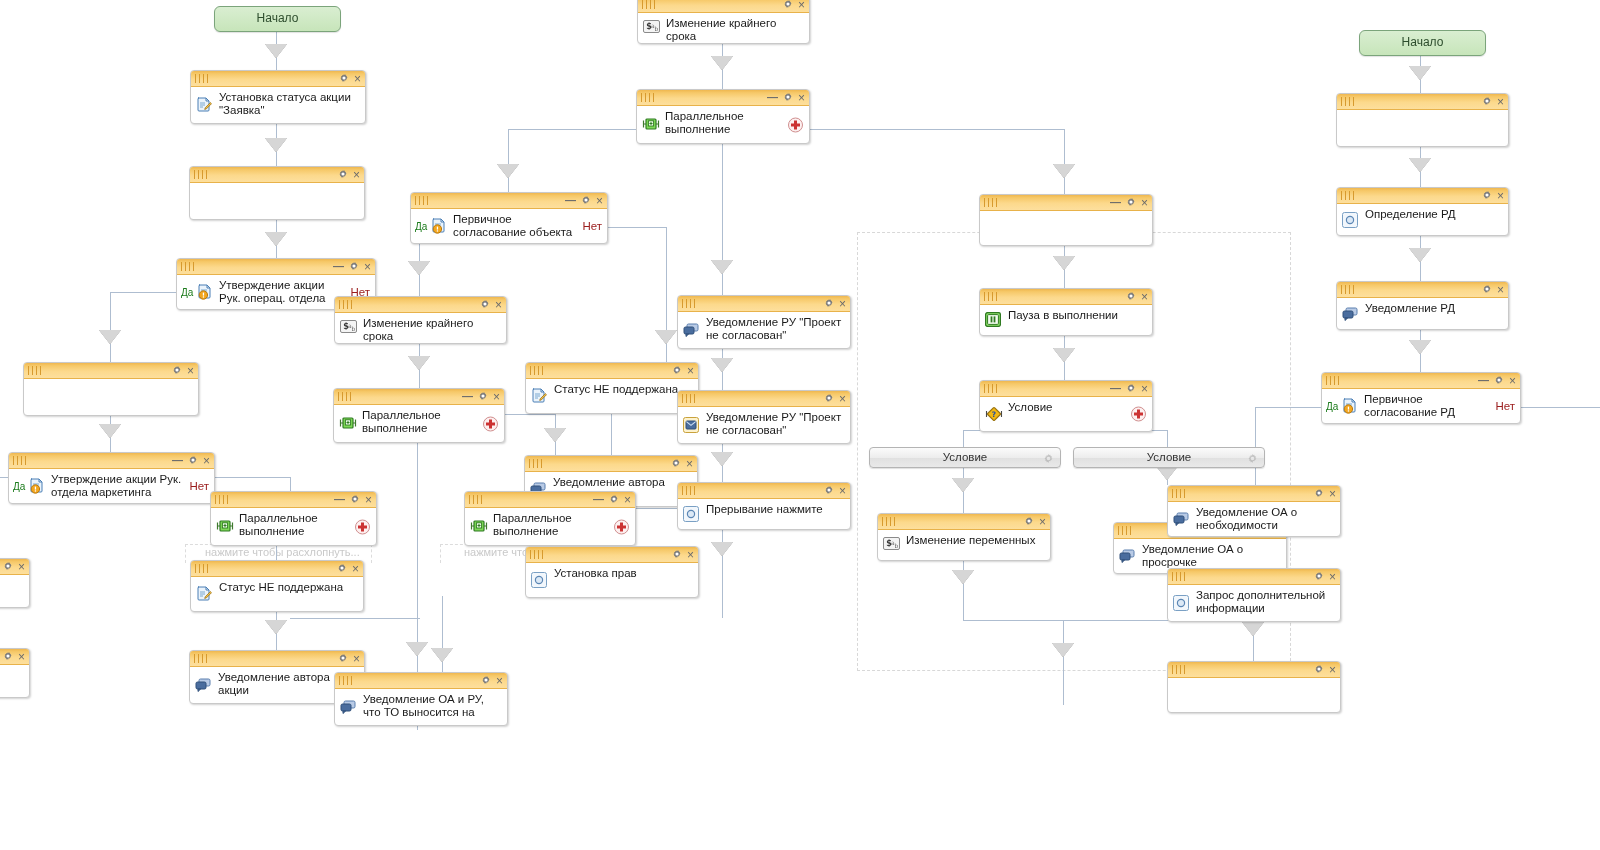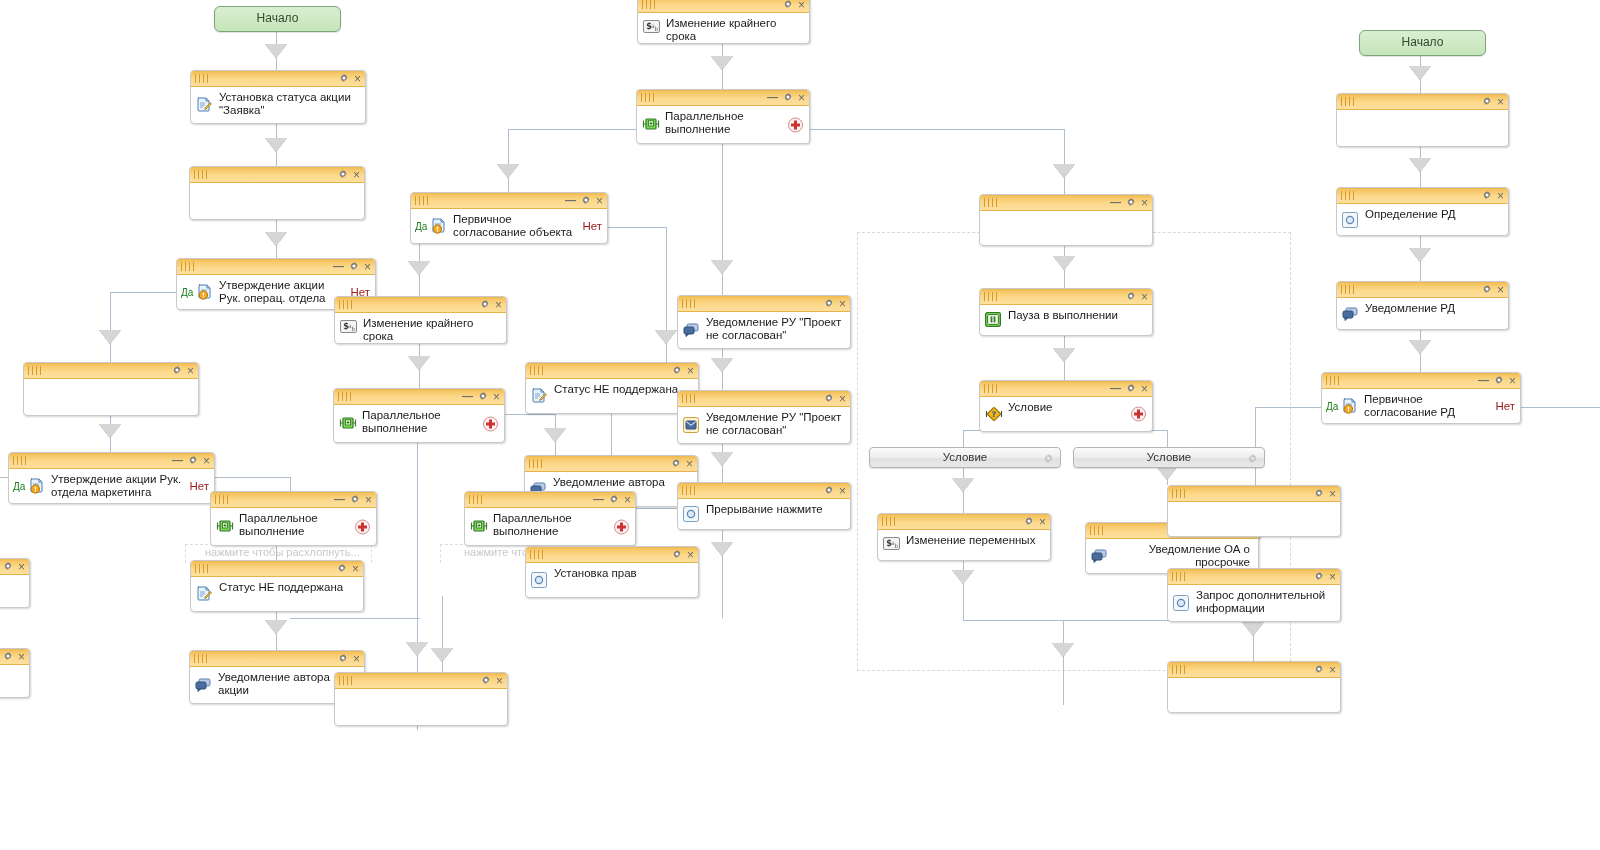--- a/index.html
+++ b/index.html
@@ -350,20 +350,30 @@
         <div class="hdr">
           <span class="grip"></span>
           <span class="hbtns">
             <span class="hbtn"><svg width="10" height="10" viewBox="0 0 12 12">
                 <path d="M6 1.2l.7 1.1 1.3-.4.3 1.3 1.3.3-.4 1.3 1.1.7-1.1.7.4 1.3-1.3.3-.3 1.3-1.3-.4L6 10.8l-.7-1.1-1.3.4-.3-1.3-1.3-.3.4-1.3L1.7 6l1.1-.7-.4-1.3 1.3-.3.3-1.3 1.3.4z" fill="#7c7c7c"></path>
                 <circle cx="6" cy="6" r="1.9" fill="#fff"></circle>
               </svg></span>
             <span class="hbtn" style="font-size: 12px;">×</span>
           </span>
         </div>
+        <div class="body">
+          <span class="ico">
+            <svg width="16" height="16" viewBox="0 0 16 16">
+      <rect x="4" y="2" width="11" height="7" rx="1.5" fill="#b9cbe6" stroke="#5b7fae" stroke-width="1"></rect>
+      <rect x="1" y="5" width="10" height="7" rx="1.5" fill="#4a6d9e" stroke="#31507a" stroke-width="1"></rect>
+      <path d="M3 12l0 2.5 2.6-2.5z" fill="#4a6d9e" stroke="#31507a" stroke-width="1"></path>
+    </svg>
+          </span>
+          <div class="ttl">Уведомление ОА и РУ, что ТО выносится на</div>
+        </div>
       </div>
       <div class="node" style="left: 637px; top: -4px; width: 171px; height: 46px;">
         <div class="hdr">
           <span class="grip"></span>
           <span class="hbtns">
             <span class="hbtn"><svg width="10" height="10" viewBox="0 0 12 12">
                 <path d="M6 1.2l.7 1.1 1.3-.4.3 1.3 1.3.3-.4 1.3 1.1.7-1.1.7.4 1.3-1.3.3-.3 1.3-1.3-.4L6 10.8l-.7-1.1-1.3.4-.3-1.3-1.3-.3.4-1.3L1.7 6l1.1-.7-.4-1.3 1.3-.3.3-1.3 1.3.4z" fill="#7c7c7c"></path>
                 <circle cx="6" cy="6" r="1.9" fill="#fff"></circle>
               </svg></span>
             <span class="hbtn" style="font-size: 12px;">×</span>
@@ -718,21 +728,21 @@
             <svg width="17" height="13" viewBox="0 0 17 13">
       <rect x="0.5" y="0.5" width="16" height="12" rx="1.5" fill="#f4f4f4" stroke="#8a8a8a" stroke-width="1"></rect>
       <text x="3.2" y="9.4" font-family="DejaVu Sans" font-size="8" font-weight="bold" fill="#3a3a3a">$</text>
       <text x="8" y="8" font-family="DejaVu Sans" font-size="6" fill="#6a6a6a">a</text>
       <text x="11.5" y="10.5" font-family="DejaVu Sans" font-size="6" fill="#6a6a6a">b</text>
     </svg>
           </span>
           <div class="ttl">Изменение переменных</div>
         </div>
       </div>
-      <div class="node" style="left: 1085px; top: 522px; width: 172px; height: 50px; text-align: right;">
+      <div class="node" style="left: 1113px; top: 522px; width: 172px; height: 50px;">
         <div class="hdr">
           <span class="grip"></span>
           <span class="hbtns">
             <span class="hbtn"><svg width="10" height="10" viewBox="0 0 12 12">
                 <path d="M6 1.2l.7 1.1 1.3-.4.3 1.3 1.3.3-.4 1.3 1.1.7-1.1.7.4 1.3-1.3.3-.3 1.3-1.3-.4L6 10.8l-.7-1.1-1.3.4-.3-1.3-1.3-.3.4-1.3L1.7 6l1.1-.7-.4-1.3 1.3-.3.3-1.3 1.3.4z" fill="#7c7c7c"></path>
                 <circle cx="6" cy="6" r="1.9" fill="#fff"></circle>
               </svg></span>
             <span class="hbtn" style="font-size: 12px;">×</span>
           </span>
         </div>
@@ -750,20 +760,30 @@
       <div class="node" style="left: 1167px; top: 485px; width: 172px; height: 50px;">
         <div class="hdr">
           <span class="grip"></span>
           <span class="hbtns">
             <span class="hbtn"><svg width="10" height="10" viewBox="0 0 12 12">
                 <path d="M6 1.2l.7 1.1 1.3-.4.3 1.3 1.3.3-.4 1.3 1.1.7-1.1.7.4 1.3-1.3.3-.3 1.3-1.3-.4L6 10.8l-.7-1.1-1.3.4-.3-1.3-1.3-.3.4-1.3L1.7 6l1.1-.7-.4-1.3 1.3-.3.3-1.3 1.3.4z" fill="#7c7c7c"></path>
                 <circle cx="6" cy="6" r="1.9" fill="#fff"></circle>
               </svg></span>
             <span class="hbtn" style="font-size: 12px;">×</span>
           </span>
+        </div>
+        <div class="body">
+          <span class="ico">
+            <svg width="16" height="16" viewBox="0 0 16 16">
+      <rect x="4" y="2" width="11" height="7" rx="1.5" fill="#b9cbe6" stroke="#5b7fae" stroke-width="1"></rect>
+      <rect x="1" y="5" width="10" height="7" rx="1.5" fill="#4a6d9e" stroke="#31507a" stroke-width="1"></rect>
+      <path d="M3 12l0 2.5 2.6-2.5z" fill="#4a6d9e" stroke="#31507a" stroke-width="1"></path>
+    </svg>
+          </span>
+          <div class="ttl">Уведомление ОА о необходимости</div>
         </div>
       </div>
       <div class="node" style="left: 1167px; top: 568px; width: 172px; height: 52px;">
         <div class="hdr">
           <span class="grip"></span>
           <span class="hbtns">
             <span class="hbtn"><svg width="10" height="10" viewBox="0 0 12 12">
                 <path d="M6 1.2l.7 1.1 1.3-.4.3 1.3 1.3.3-.4 1.3 1.1.7-1.1.7.4 1.3-1.3.3-.3 1.3-1.3-.4L6 10.8l-.7-1.1-1.3.4-.3-1.3-1.3-.3.4-1.3L1.7 6l1.1-.7-.4-1.3 1.3-.3.3-1.3 1.3.4z" fill="#7c7c7c"></path>
                 <circle cx="6" cy="6" r="1.9" fill="#fff"></circle>
               </svg></span>

